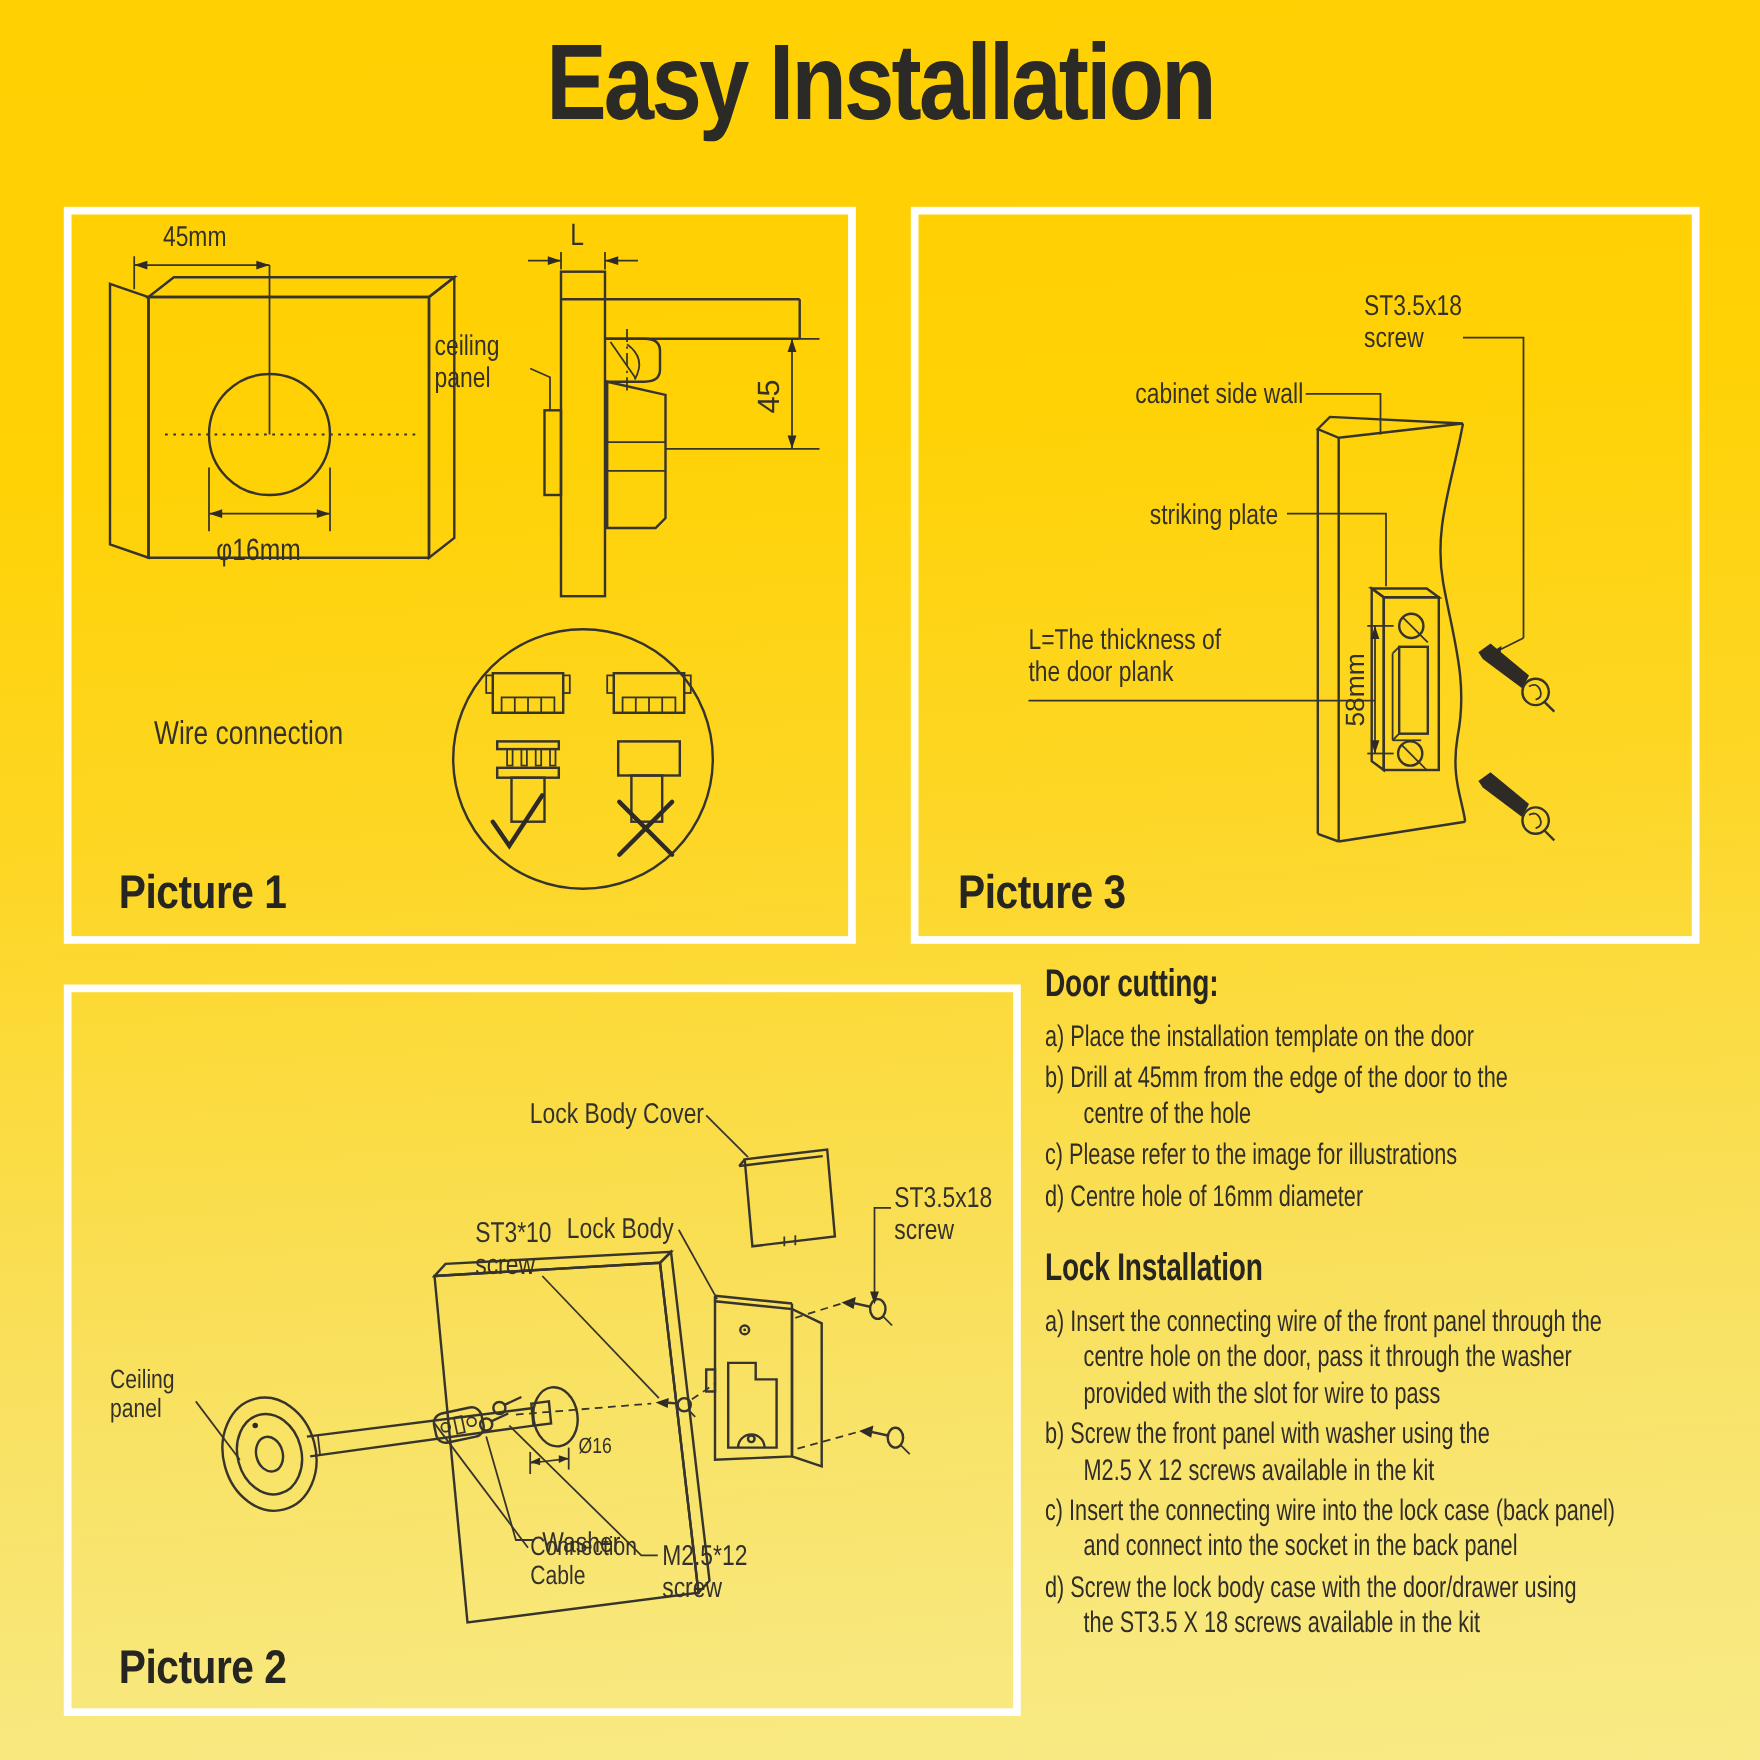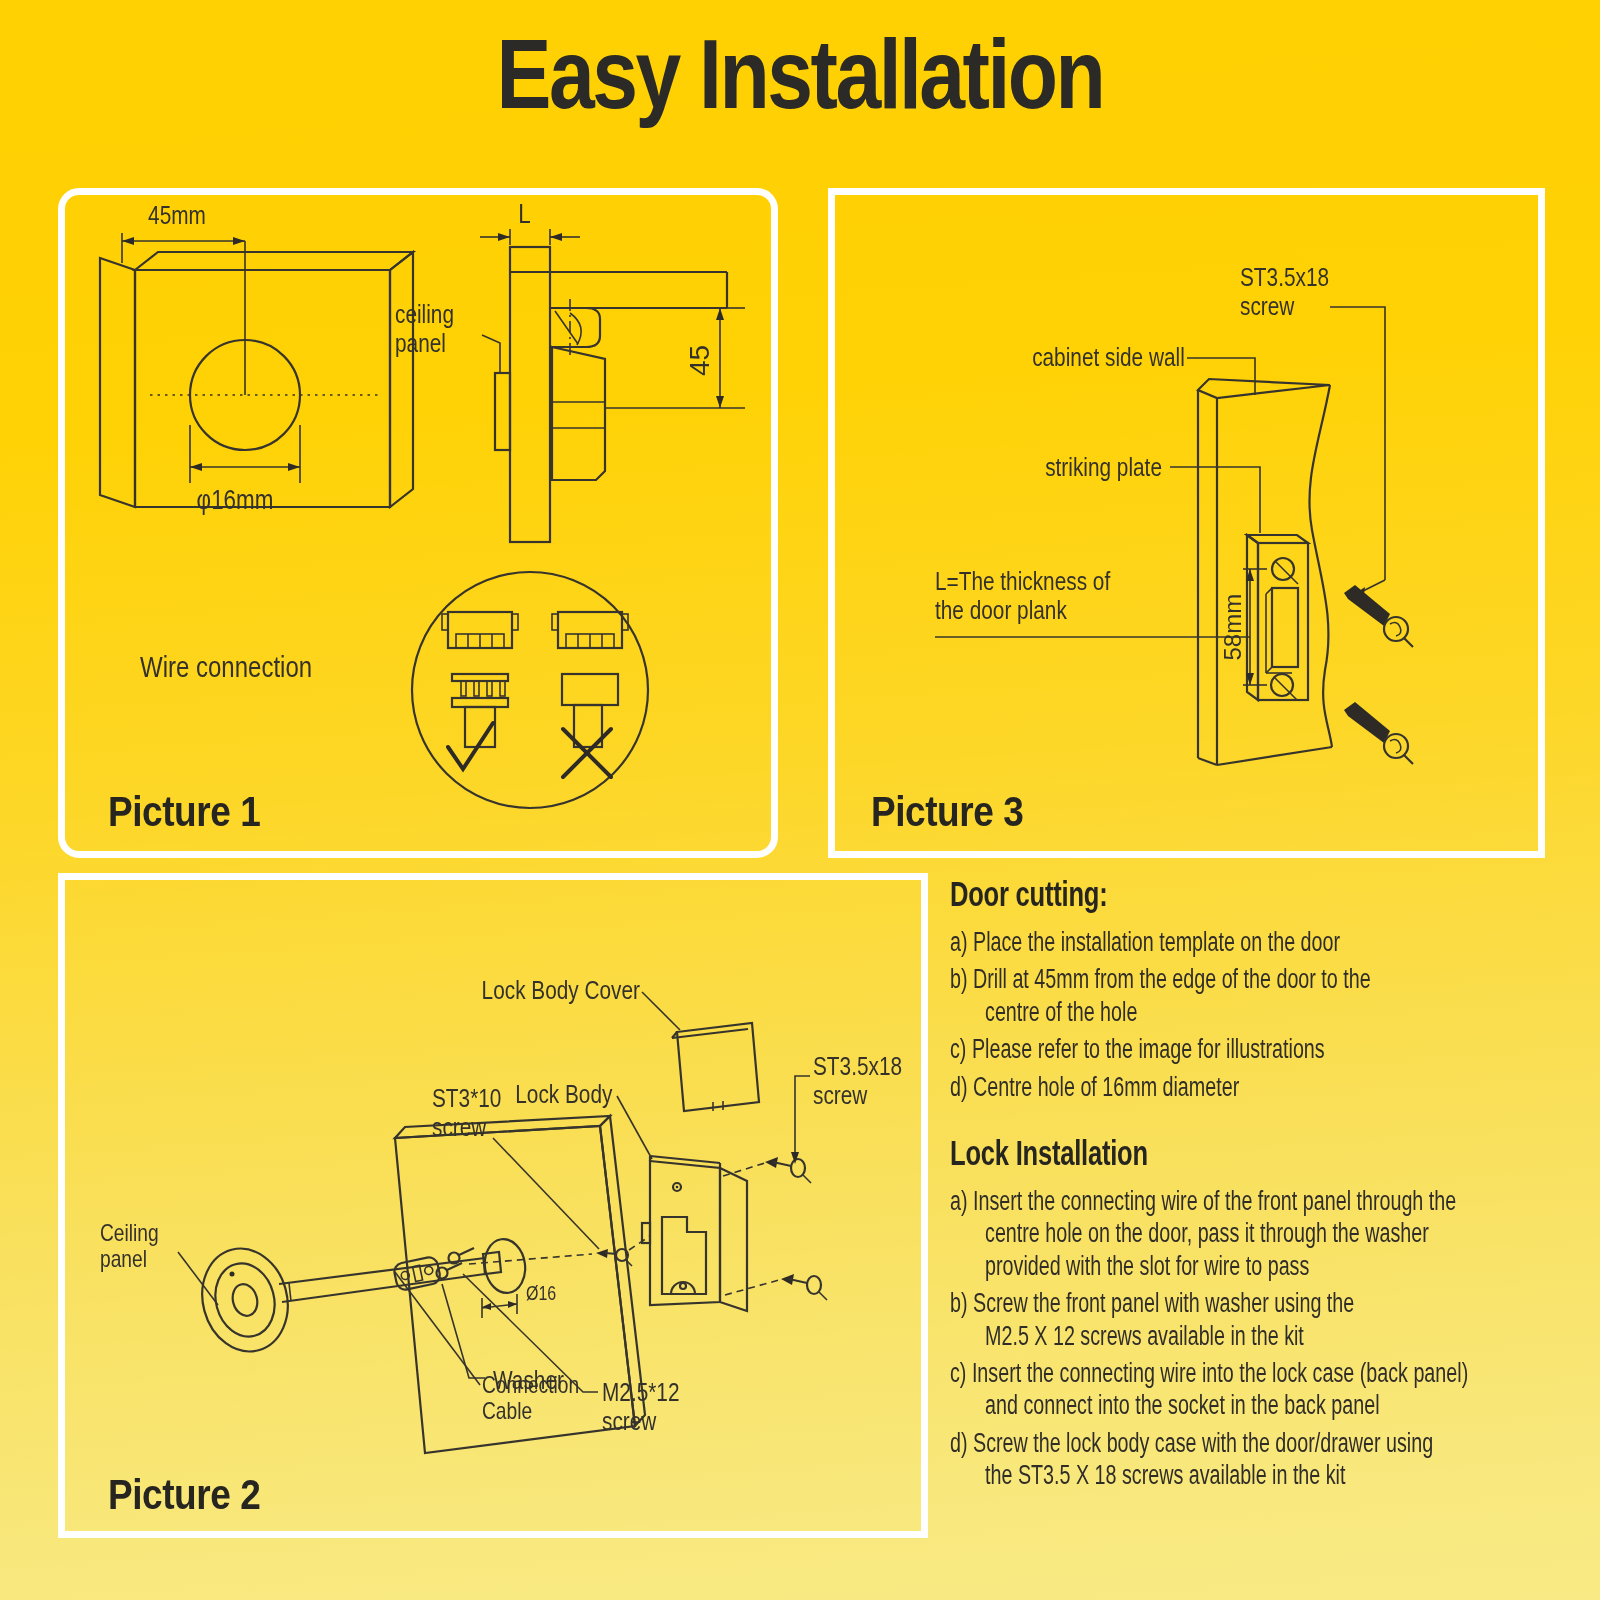--- a/index.html
+++ b/index.html
@@ -8,23 +8,23 @@
     font-family:Liberation Sans, sans-serif;
     background:linear-gradient(176deg,#ffd002 0%,#ffd206 26%,#fdd728 48%,#f9e05c 72%,#f8e87d 92%,#f9ea85 100%);
     color:#302d27;
   }
   .title{
     position:absolute;left:0;right:0;top:18px;margin:0;text-align:center;
     font-size:98px;font-weight:800;letter-spacing:-3px;color:#2b2a26;
     transform:scaleX(0.84);
   }
   .panel{position:absolute;border:7px solid #ffffff;box-sizing:border-box;}
-  .p1{left:58px;top:188px;width:720px;height:670px;border-radius:21px;}
+  .p1{left:58px;top:188px;width:720px;height:670px;}
   .p3{left:828px;top:188px;width:717px;height:670px;}
-  .p2{left:58px;top:873px;width:870px;height:665px;}
+  .p2{left:58px;top:895px;width:870px;height:665px;}
   .panel svg{position:absolute;left:0;top:0;}
   .lbl{position:absolute;font-size:26px;line-height:1.1;color:#34312b;white-space:pre-line;}
   .al{transform:scaleX(0.8);transform-origin:left top;}
   .ar{transform:scaleX(0.8);transform-origin:right top;text-align:right;}
   .rot{transform:rotate(-90deg);text-align:center;}
   .big{font-size:30px;}
   .sm{font-size:20px;}
   .caption{
     position:absolute;font-size:43px;font-weight:800;color:#272520;
     letter-spacing:-0.5px;transform:scaleX(0.86);transform-origin:left top;white-space:nowrap;

